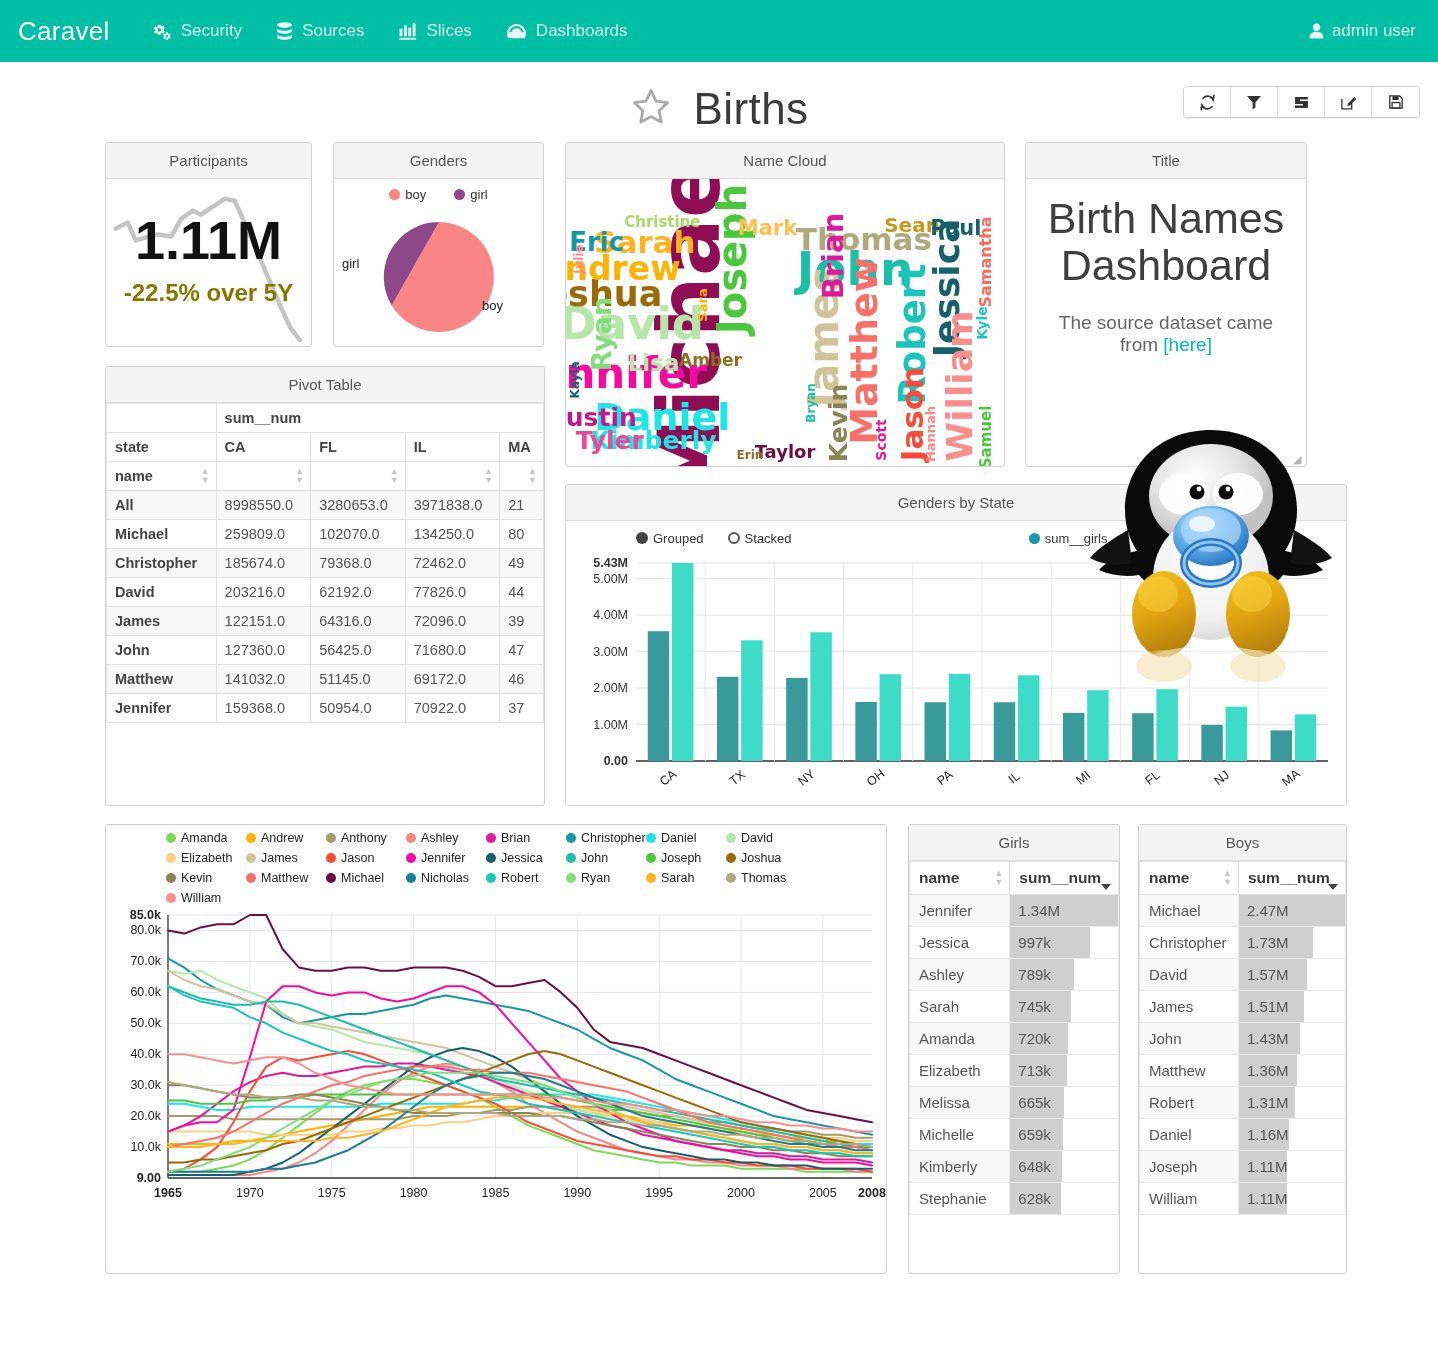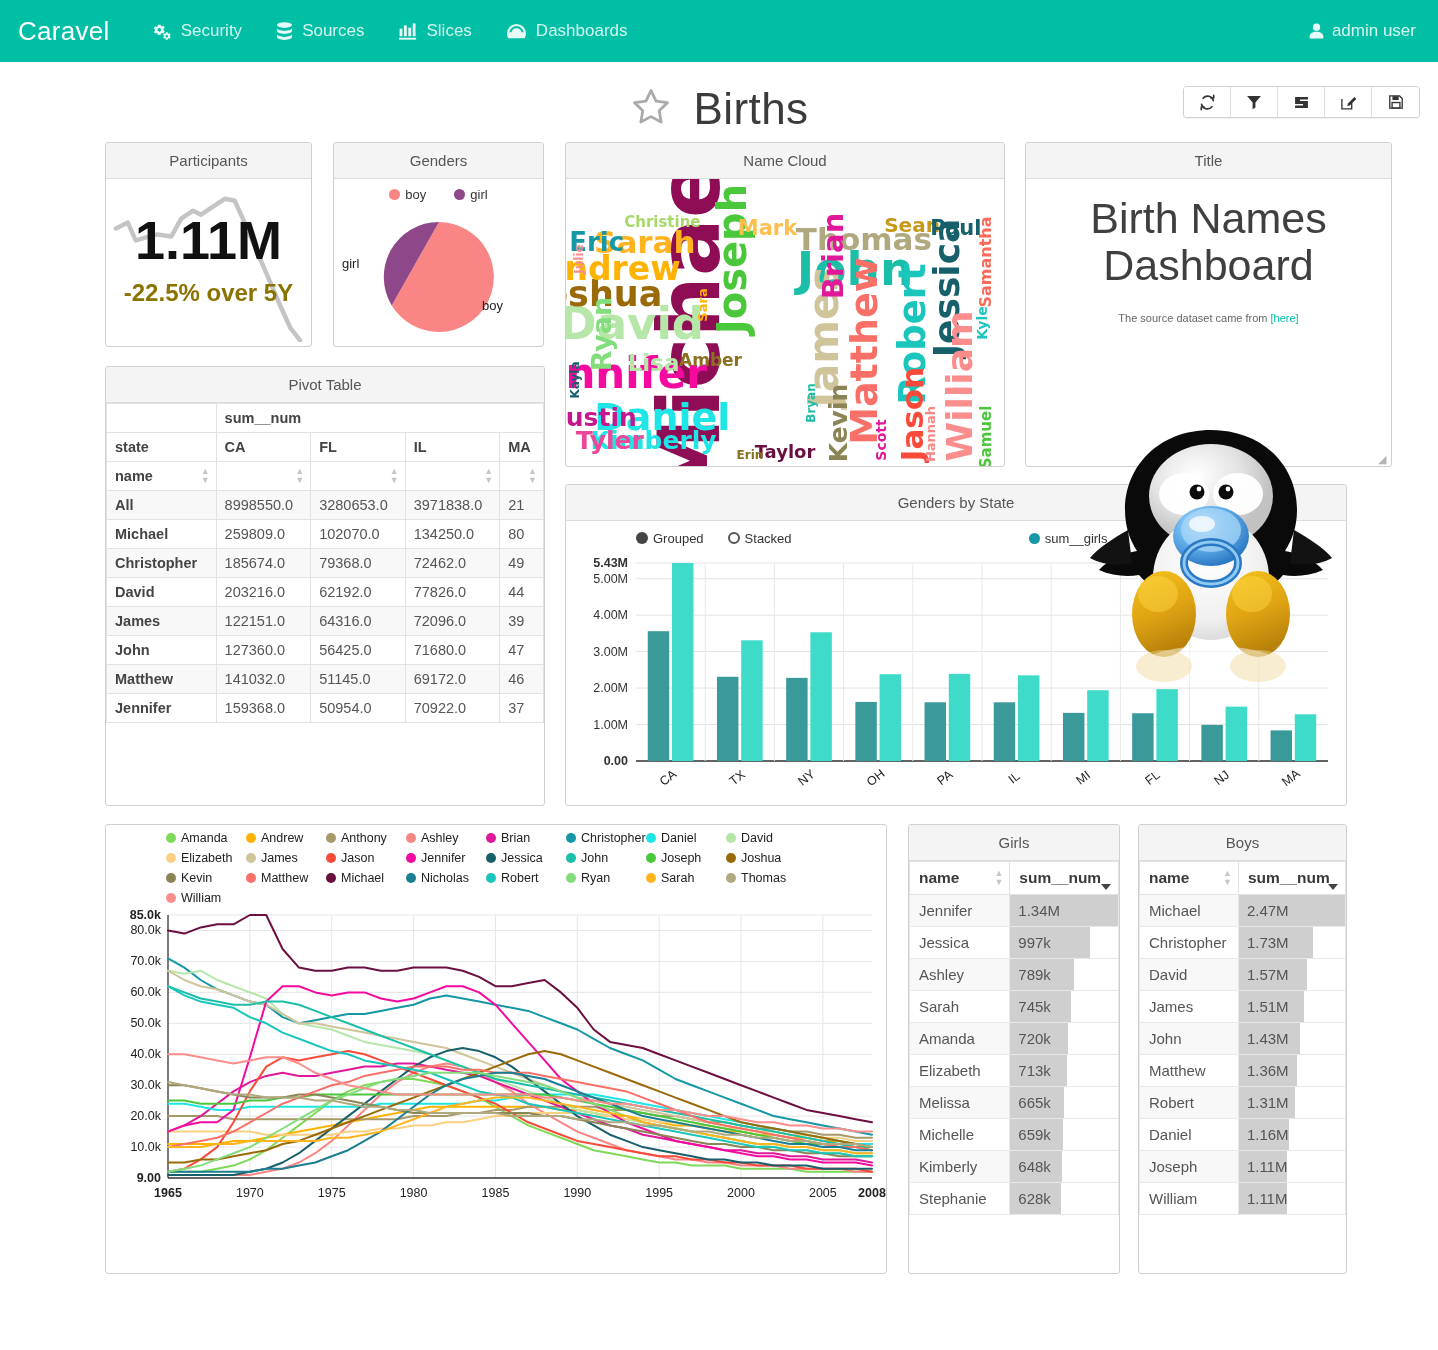--- a/index.html
+++ b/index.html
@@ -83,21 +83,21 @@
 
   
   .cloud { position:relative; width:100%; height:100%; }
   .cw { position:absolute; font-weight:bold; line-height:1; white-space:nowrap;
         font-family:"DejaVu Sans", sans-serif; }
   .cw.vert { transform-origin:center; }
 
   
   .md-body { padding:10px 14px 0 14px; }
   .md-h1 { font-size:43px; font-weight:400; color:#3f3f3f; text-align:center; line-height:1.1; margin:6px 0 0 0; }
-  .md-p { font-size:11px; color:#666; text-align:center; margin:22px 0 0 0; }
+  .md-p { font-size:19px; color:#666; text-align:center; margin:22px 0 0 0; }
   .md-p a { color:#00bfa5; text-decoration:none; }
 
   
   .penguin { position:absolute; left:1080px; top:418px; width:262px; height:272px; z-index:60; pointer-events:none; }
 
   
   .tbl { width:100%; border-collapse:collapse; font-size:14.5px; }
   .tbl th, .tbl td { border:1px solid #e2e2e2; padding:6px 8px; text-align:left; color:#555; white-space:nowrap; }
   .tbl th { font-weight:bold; color:#444; background:#fff; position:relative; }
   .tbl tbody tr:nth-child(odd) td { background:#f8f8f8; }
@@ -310,21 +310,21 @@
           <span class="cw vert" style="font-size: 13px; color: rgb(250, 133, 133); left: 83%; top: 89%; transform: translate(-50%, -50%) rotate(-90deg);">Hannah</span>
           <span class="cw vert" style="font-size: 12px; color: rgb(27, 191, 168); left: 56%; top: 78%; transform: translate(-50%, -50%) rotate(-90deg);">Bryan</span>
           <span class="cw vert" style="font-size: 13px; color: rgb(255, 179, 0); left: 31%; top: 44%; transform: translate(-50%, -50%) rotate(-90deg);">Sara</span>
           <span class="cw vert" style="font-size: 12px; color: rgb(251, 141, 141); left: 3%; top: 28%; transform: translate(-50%, -50%) rotate(-90deg);">Julie</span>
           <span class="cw vert" style="font-size: 12px; color: rgb(23, 96, 107); left: 2%; top: 70%; transform: translate(-50%, -50%) rotate(-90deg);">Kayla</span>
           <span class="cw" style="font-size: 12px; color: rgb(139, 112, 32); left: 42%; top: 96%; transform: translate(-50%, -50%);">Erin</span>
         </div>
     </div>
   </div>
 
-  <div class="panel" style="left:1025px; top:8px; width:367px; height:325px;justify-content:space-between;">
+  <div class="panel" style="left:1025px; top:8px; width:282px; height:325px;justify-content:space-between;">
     <div class="panel-head">Title</div>
     <div class="panel-body">
       <div class="md-body">
         <div class="md-h1">Birth Names Dashboard</div>
         <p class="md-p"><span>The source dataset came from </span><a href="#">[here]</a></p>
       </div>
       <span class="resize-grip">◢</span>
     </div>
   </div>
 

